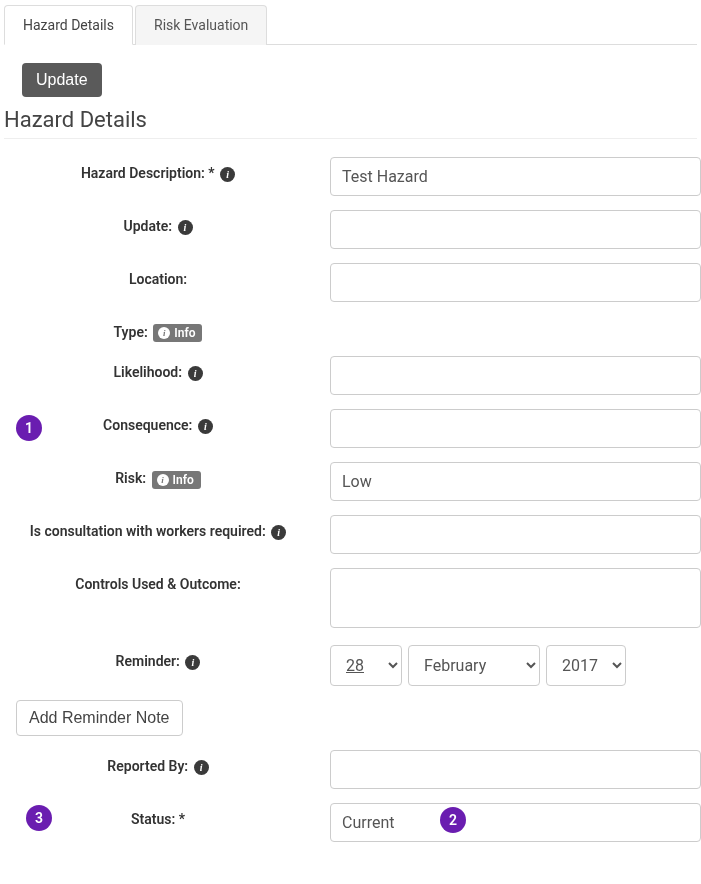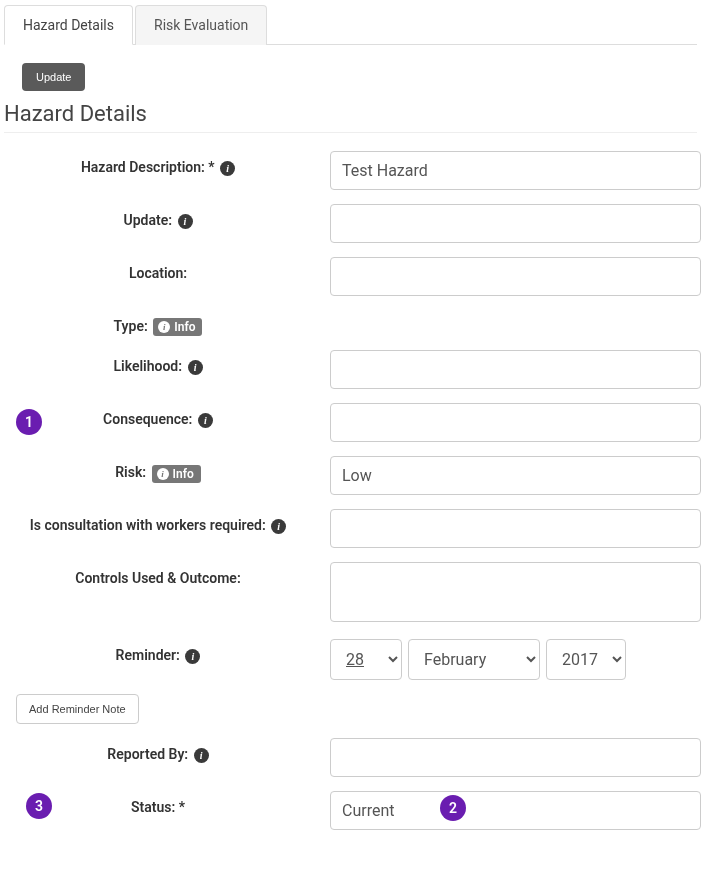--- a/index.html
+++ b/index.html
@@ -31,21 +31,21 @@
     background: #fff;
     color: #444;
     border-bottom: 1px solid #fff;
   }
   .btn {
     display: inline-block;
     padding: 8px 14px;
     border-radius: 4px;
     border: none;
     cursor: pointer;
-    font-size: 11px;
+    font-size: 16px;
   }
   .btn-dark {
     background: #5a5a5a;
     color: #fff;
   }
   .top-btn-row { margin: 18px 4px 10px 22px; }
   .page-title {
     font-size: 22px;
     font-weight: 400;
     color: #444;

